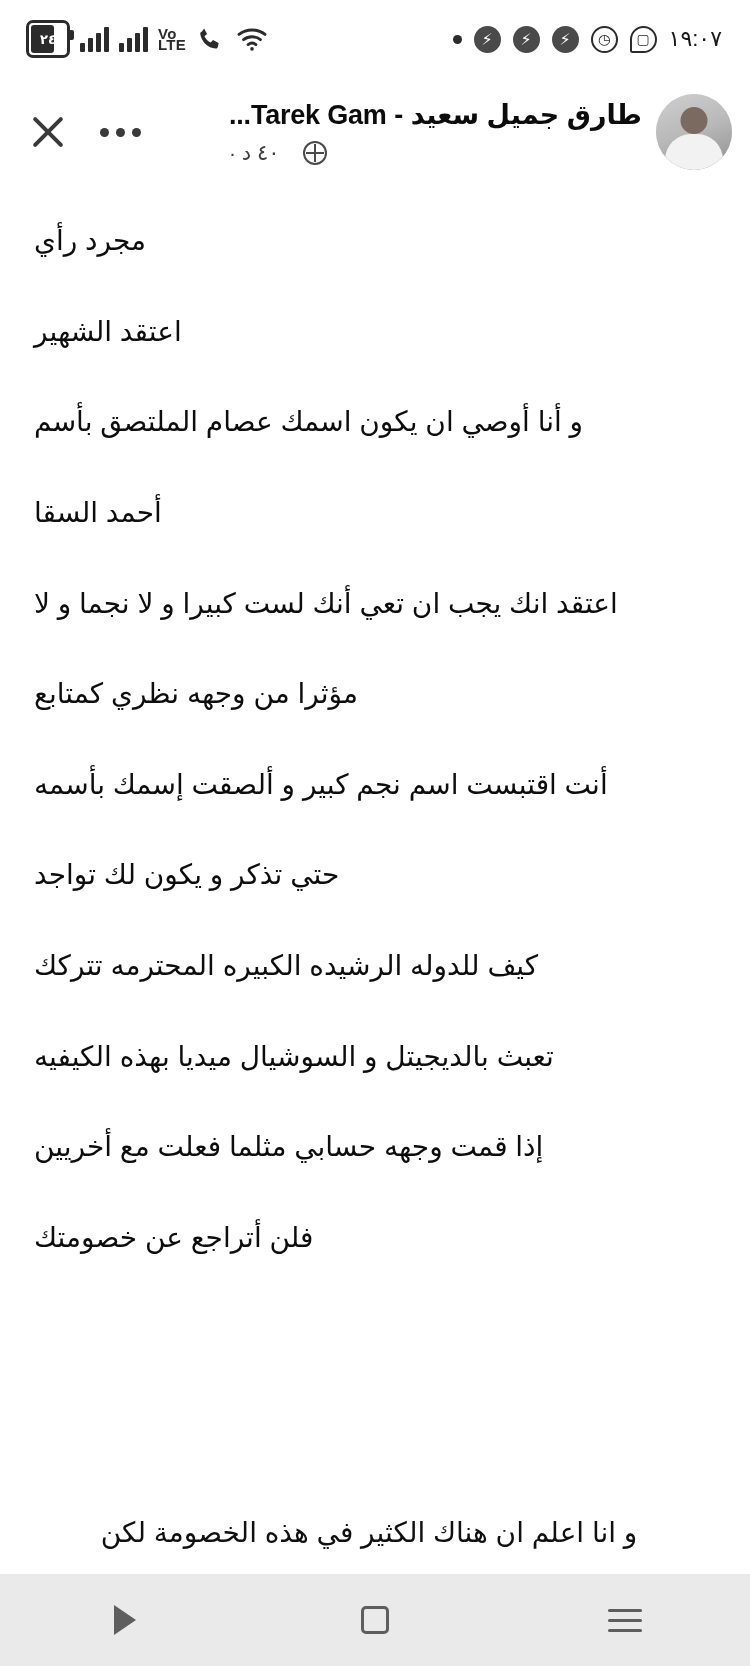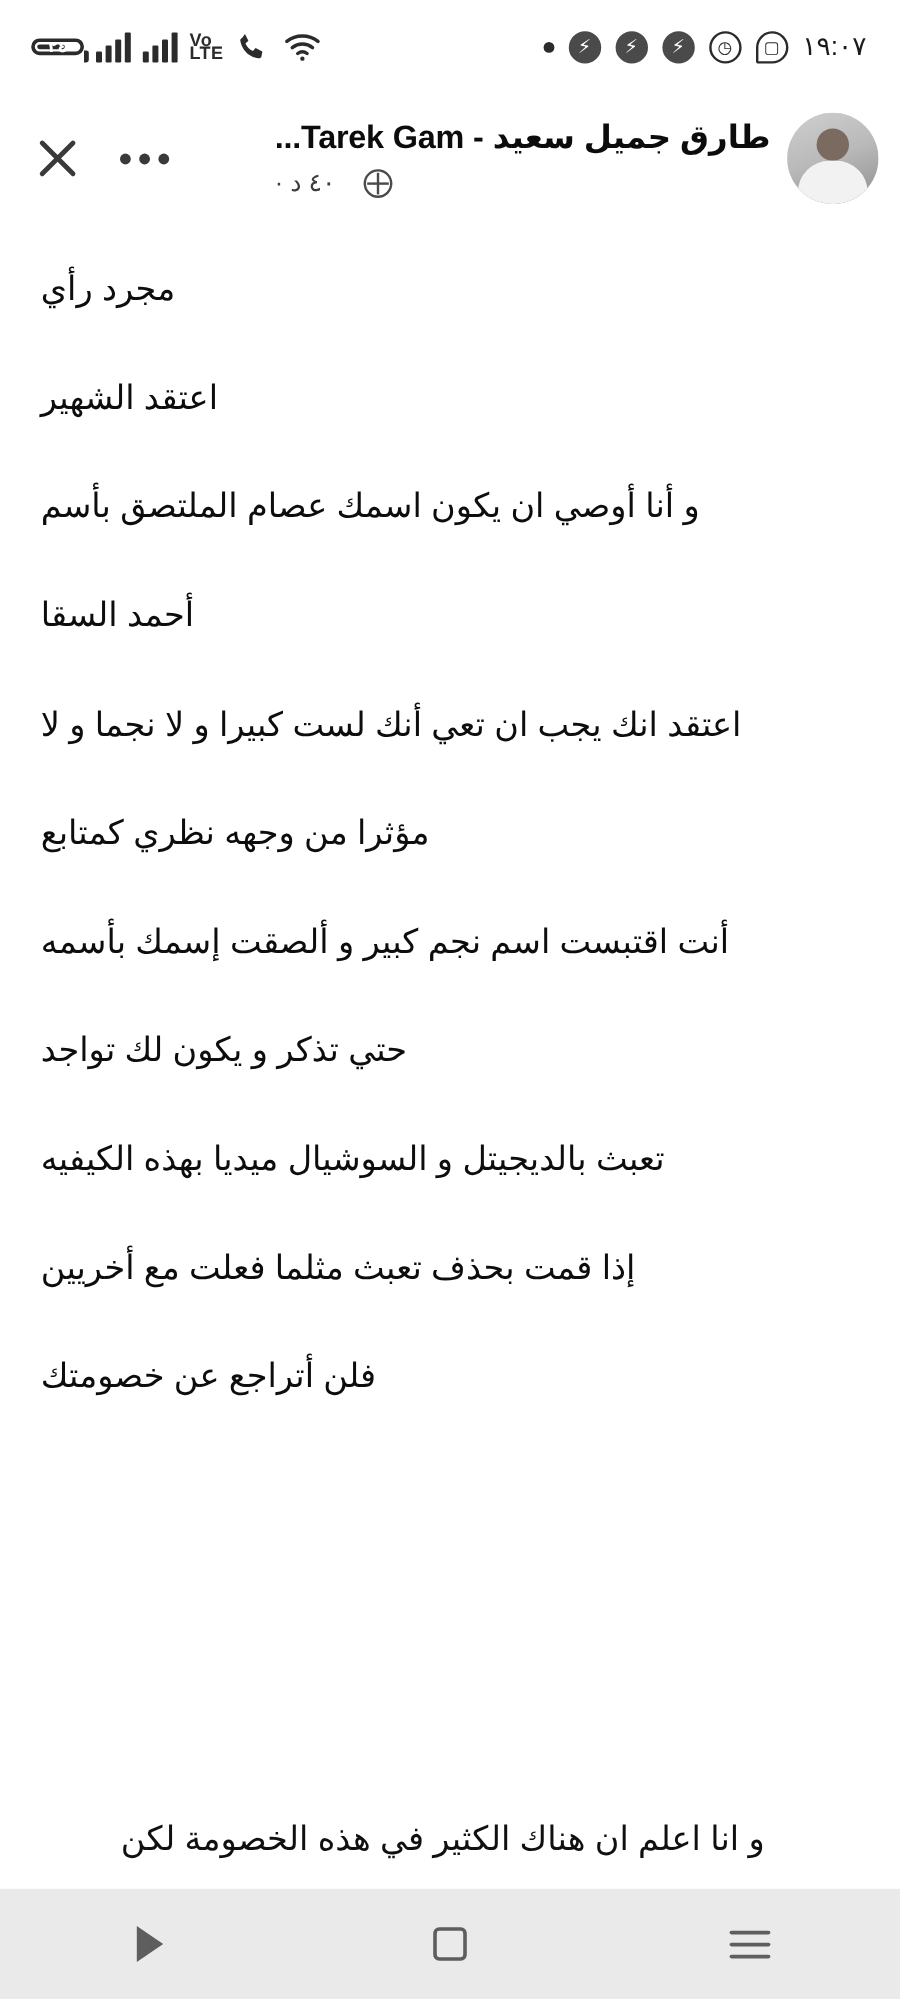--- a/index.html
+++ b/index.html
@@ -24,21 +24,21 @@
   .sb-left, .sb-right {
     display: flex;
     align-items: center;
     gap: 10px;
   }
   .sb-right { gap: 12px; }
 
   .battery {
     position: relative;
     width: 44px;
-    height: 14px;
+    height: 38px;
     border: 3px solid #2b2b2b;
     border-radius: 7px;
     display: flex;
     align-items: center;
     justify-content: center;
   }
   .battery::after {
     content: "";
     position: absolute;
     right: -7px;
@@ -398,22 +398,23 @@
 
 <div class="post-body">
   <p class="post-line">مجرد رأي</p>
   <p class="post-line">اعتقد  الشهير</p>
   <p class="post-line">و أنا أوصي  ان يكون اسمك  عصام الملتصق بأسم</p>
   <p class="post-line">أحمد السقا</p>
   <p class="post-line">اعتقد انك يجب ان تعي أنك لست كبيرا و لا نجما و لا</p>
   <p class="post-line">مؤثرا   من وجهه نظري كمتابع</p>
   <p class="post-line">أنت اقتبست اسم نجم كبير و ألصقت  إسمك  بأسمه</p>
   <p class="post-line">حتي تذكر  و يكون لك تواجد</p>
+  <p class="post-line">كيف  للدوله الرشيده الكبيره المحترمه تتركك</p>
   <p class="post-line">تعبث بالديجيتل و السوشيال ميديا بهذه الكيفيه</p>
-  <p class="post-line">إذا قمت بحذف تعبث مثلما فعلت مع أخريين</p>
+  <p class="post-line">إذا قمت وجهه حسابي مثلما فعلت مع أخريين</p>
   <p class="post-line last">فلن أتراجع عن خصومتك</p>
 </div>
 
 <div class="clipped-wrap">
   <p class="post-line">و أنا اعلم ان هناك الكثير في هذه الخصومة لكن</p>
 </div>
 
 <div class="nav-bar">
   <div class="nav-btn">
       <span class="nav-back"></span>

